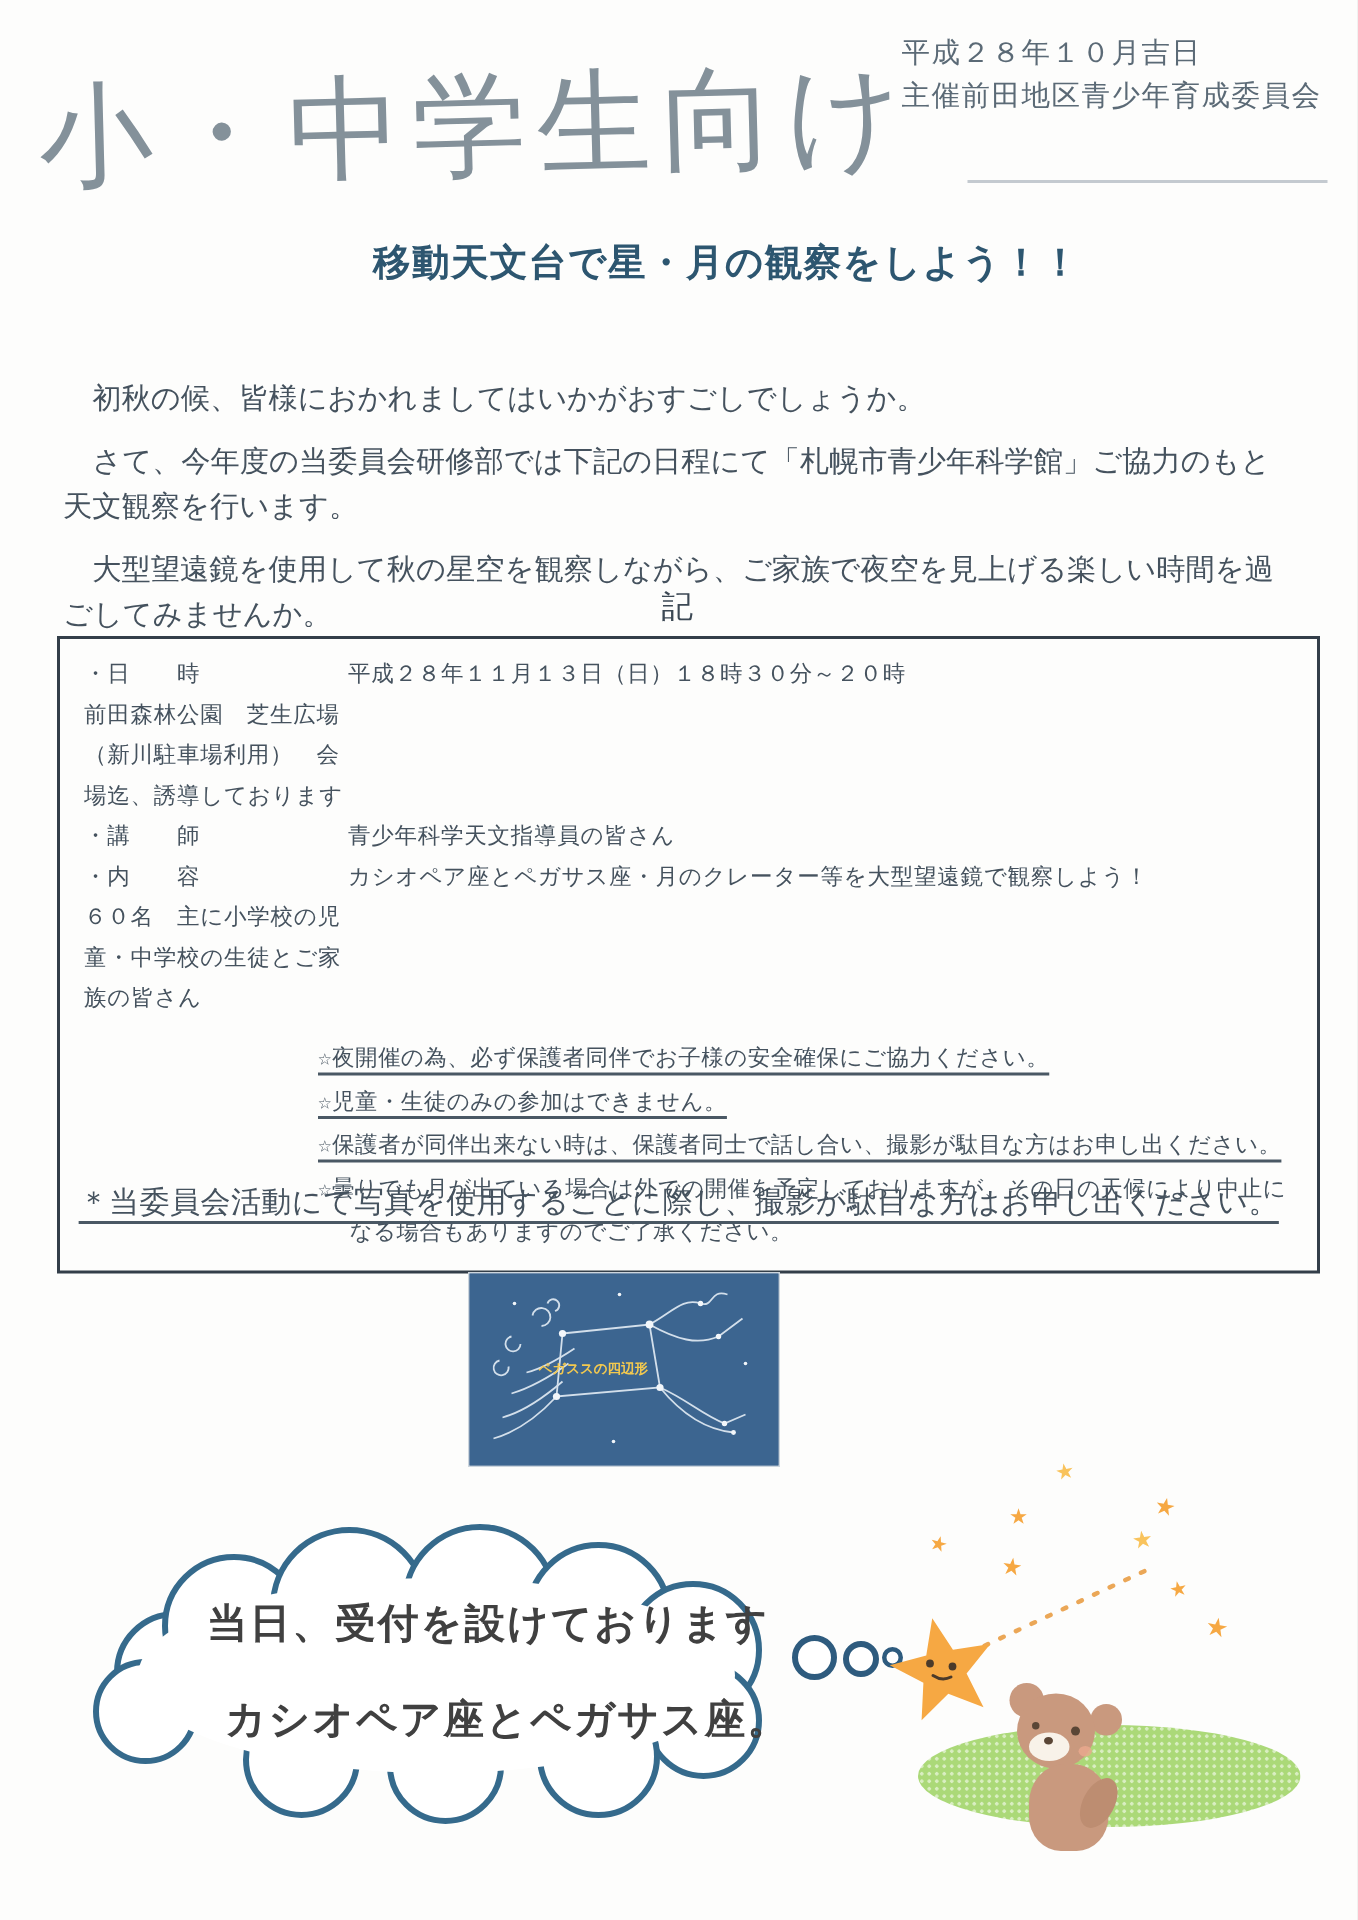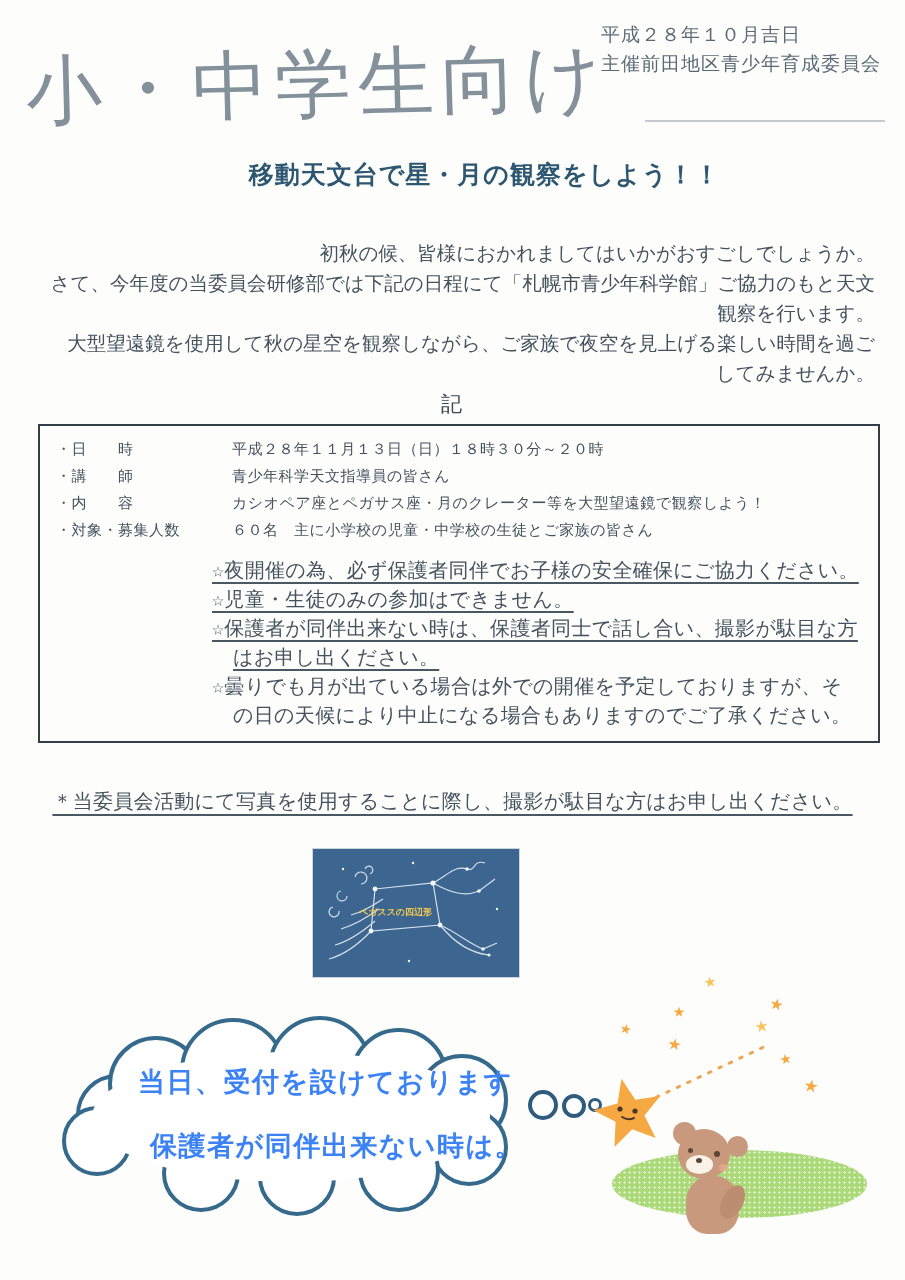--- a/index.html
+++ b/index.html
@@ -18,46 +18,46 @@
     font-size:76px; color:#7a8892; letter-spacing:7px; white-space:nowrap;
     transform:rotate(-1.5deg); opacity:.92;
   }
   .main-title{
     position:absolute; top:142px; left:16px; width:100%; text-align:center;
     font-size:25px; font-weight:800; color:#2d5670; letter-spacing:1px; margin:16px;
     white-space:nowrap;
   }
   
   .intro{position:absolute; top:240px; left:30px; width:845px; font-size:19.5px; line-height:30px;}
-  .intro p{margin:0;text-align:right;}
+  .intro p{margin:12px;}
   .record-heading{position:absolute; top:390px; left:0; width:100%; text-align:center;
     font-size:21px; letter-spacing:2px; color:#3c4854;}
   
   .details-box{
     position:absolute; top:424px; left:38px; width:842px; box-sizing:border-box;
     border:2.5px solid #333e49; padding:11px 16px 10px 16px; background:#fdfdfc;
   }
   .detail-row{display:grid; grid-template-columns:176px 1fr; font-size:15px; line-height:27px; letter-spacing:.5px;}
   .cautions{margin:12px 0 0 156px;}
-  .caution{font-size:20px; line-height:29px; padding-left:21px; text-indent:-21px; letter-spacing:.3px;}
+  .caution{font-size:15px; line-height:29px; padding-left:21px; text-indent:-21px; letter-spacing:.3px;}
   .caution.underlined{text-decoration:underline; text-decoration-color:#4a5864;
     text-decoration-thickness:1.5px; text-underline-offset:5px;}
   
   .photo-note{position:absolute; top:788px; left:0; width:100%; text-align:center;
     font-size:20px; letter-spacing:.3px;
     text-decoration:underline; text-decoration-color:#4a5864;
     text-decoration-thickness:1.5px; text-underline-offset:6px;}
   
   .constellation{position:absolute; top:848px; left:312px; width:206px; height:128px;
     border:1px solid #ccd5dd; background:#3c6590;}
   
   .cloud{position:absolute; top:1016px; left:62px; width:458px; height:200px;}
   .bump{position:absolute; background:#fff; border:4.5px solid #356a8c; border-radius:50%; box-sizing:border-box;}
   .cloud-cover{position:absolute; left:30px; top:36px; width:398px; height:130px; background:#fff; border-radius:50%;}
-  .cloud-line{position:absolute; font-size:27px; font-weight:bold; color:#3b82f6;
+  .cloud-line{position:absolute; font-size:27px; font-weight:bold; color:#404040;
     letter-spacing:1.5px; white-space:nowrap;}
   .cloud-line.l1{left:76px; top:48px;}
   .cloud-line.l2{left:88px; top:112px;}
   .tail-circle{position:absolute; border-radius:50%; border:4.5px solid #2e5b7e; background:#fff; box-sizing:border-box;}
   
   .sparkle{position:absolute; display:inline-block; line-height:1;}
   .star-char{position:absolute; top:1076px; left:592px;}
   .dotted-trail{position:absolute; top:1038px; left:642px;}
   .grass{position:absolute; top:1150px; left:612px; width:255px; height:68px;
     background-color:#abd978; border-radius:50%;
@@ -98,31 +98,31 @@
   </div>
 
   <div class="record-heading">記</div>
 
   <div class="details-box">
     <div class="detail-row">
       <span>・日　　時</span>
       <span>平成２８年１１月１３日（日）１８時３０分～２０時</span>
     </div>
     <div class="detail-row">
+      <span>前田森林公園　芝生広場（新川駐車場利用）　会場迄、誘導しております</span>
     </div>
     <div class="detail-row">
       <span>・講　　師</span>
       <span>青少年科学天文指導員の皆さん</span>
     </div>
     <div class="detail-row">
       <span>・内　　容</span>
       <span>カシオペア座とペガサス座・月のクレーター等を大型望遠鏡で観察しよう！</span>
     </div>
     <div class="detail-row">
-      <span>・対象・募集人数</span>
       <span>６０名　主に小学校の児童・中学校の生徒とご家族の皆さん</span>
     </div>
     <div class="cautions">
       <div class="caution underlined">☆夜開催の為、必ず保護者同伴でお子様の安全確保にご協力ください。</div>
       <div class="caution underlined">☆児童・生徒のみの参加はできません。</div>
       <div class="caution underlined">☆保護者が同伴出来ない時は、保護者同士で話し合い、撮影が駄目な方はお申し出ください。</div>
       <div class="caution">☆曇りでも月が出ている場合は外での開催を予定しておりますが、その日の天候により中止になる場合もありますのでご了承ください。</div>
     </div>
   </div>
 
@@ -177,21 +177,21 @@
     <div class="bump" style="left:206px;top:0px;width:104px;height:104px;"></div>
     <div class="bump" style="left:288px;top:12px;width:98px;height:98px;"></div>
     <div class="bump" style="left:354px;top:38px;width:92px;height:92px;"></div>
     <div class="bump" style="left:368px;top:92px;width:78px;height:78px;"></div>
     <div class="bump" style="left:296px;top:114px;width:82px;height:82px;"></div>
     <div class="bump" style="left:196px;top:122px;width:78px;height:78px;"></div>
     <div class="bump" style="left:100px;top:118px;width:78px;height:78px;"></div>
     <div class="bump" style="left:0px;top:90px;width:70px;height:70px;"></div>
     <div class="cloud-cover"></div>
     <div class="cloud-line l1">当日、受付を設けております</div>
-    <div class="cloud-line l2">保護者が同伴出来ない時は。</div>
+    <div class="cloud-line l2">カシオペア座とペガサス座。</div>
   </div>
   <div class="tail-circle" style="top:1090px;left:528px;width:30px;height:30px;"></div>
   <div class="tail-circle" style="top:1094px;left:562px;width:24px;height:24px;border-width:4px;"></div>
   <div class="tail-circle" style="top:1098px;left:588px;width:14px;height:14px;border-width:3px;"></div>
 
   <svg class="dotted-trail" width="130" height="70">
     <line x1="4" y1="64" x2="124" y2="8" stroke="#eba757" stroke-width="3" stroke-linecap="round" stroke-dasharray="2.5 9"></line>
   </svg>
   <svg class="star-char" width="74" height="74" viewBox="0 0 74 74">
     <polygon points="29.5,2.8 43.3,23.8 68.2,20 52.4,39.6 63.7,62.1 40.2,53.2 22.4,70.9 23.6,45.8 1.2,34.2 25.5,27.6" fill="#f6a843"></polygon>

